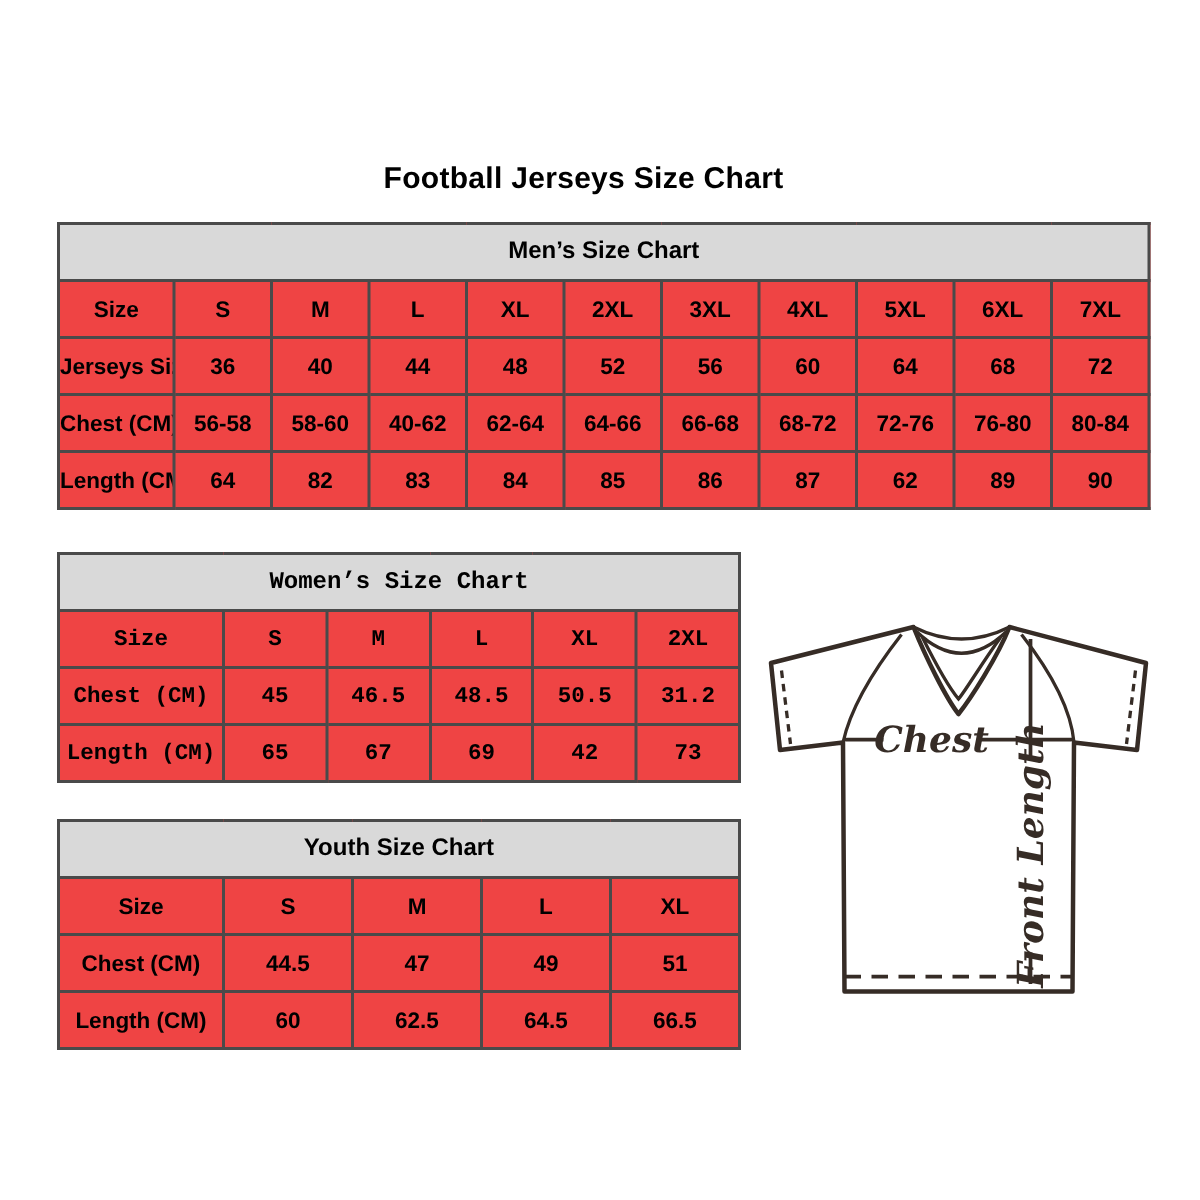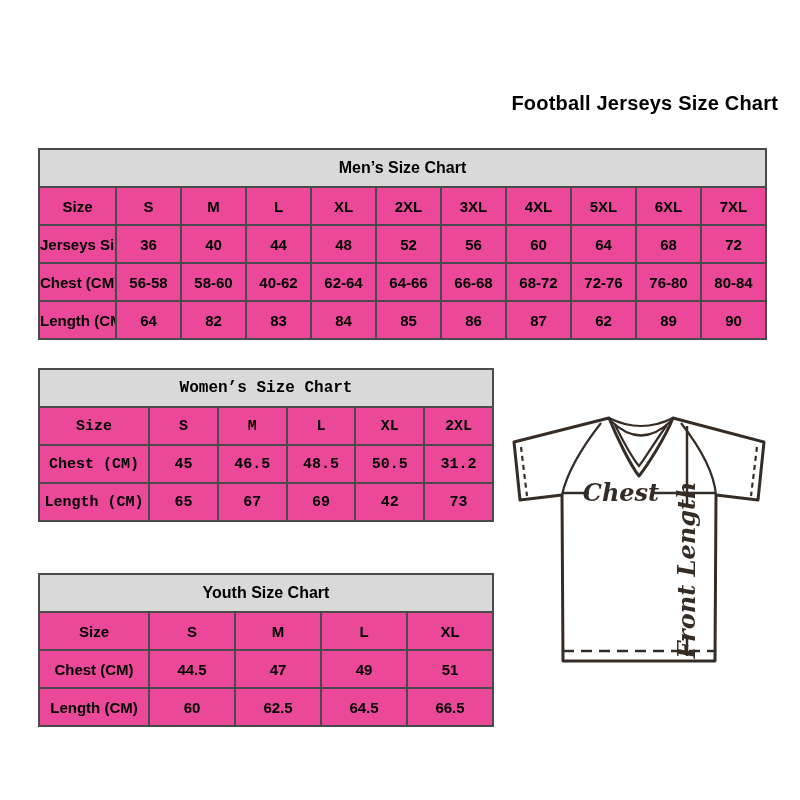--- a/index.html
+++ b/index.html
@@ -5,53 +5,53 @@
   html, body { margin: 0; padding: 0; }
   body {
     width: 800px; height: 800px;
     position: relative;
     background: #ffffff;
     font-family: "Liberation Sans", sans-serif;
     overflow: hidden;
   }
   .page-title {
     position: absolute;
-    top: 92px; left: 0; width: 778px;
-    text-align: right;
+    top: 108px; left: 0; width: 778px;
+    text-align: center;
     font-size: 20px;
     font-weight: bold;
     color: #000;
     letter-spacing: 0.2px;
   }
   table.size-table {
     position: absolute;
     border-collapse: collapse;
     table-layout: fixed;
-    background: #ec4899;
+    background: #ef4444;
     border: 2px solid #c4b5fd;
   }
   table.size-table td {
     border: 2px solid #4a4a4a;
     text-align: center;
     vertical-align: middle;
     font-weight: bold;
     font-size: 15px;
     color: #000;
     padding: 0;
     height: 36px;
     overflow: hidden;
     white-space: nowrap;
   }
   table.size-table td.hdr {
     background: #d9d9d9;
     font-size: 16px;
   }
   #mens-table  { left: 38px;  top: 148px; width: 727px; }
   #womens-table{ left: 38px;  top: 368px; width: 454px; font-family: Liberation Mono, monospace; }
-  #youth-table { left: 38px;  top: 546px; width: 454px; margin-top: 27px; }
+  #youth-table { left: 38px;  top: 546px; width: 454px; }
   #jersey-diagram {
     position: absolute;
     left: 497px; top: 398px;
     width: 280px; height: 285px;
   }
   .jersey-label {
     font-family: "DejaVu Serif", serif;
     font-style: italic;
     font-weight: bold;
     fill: #362c26;

